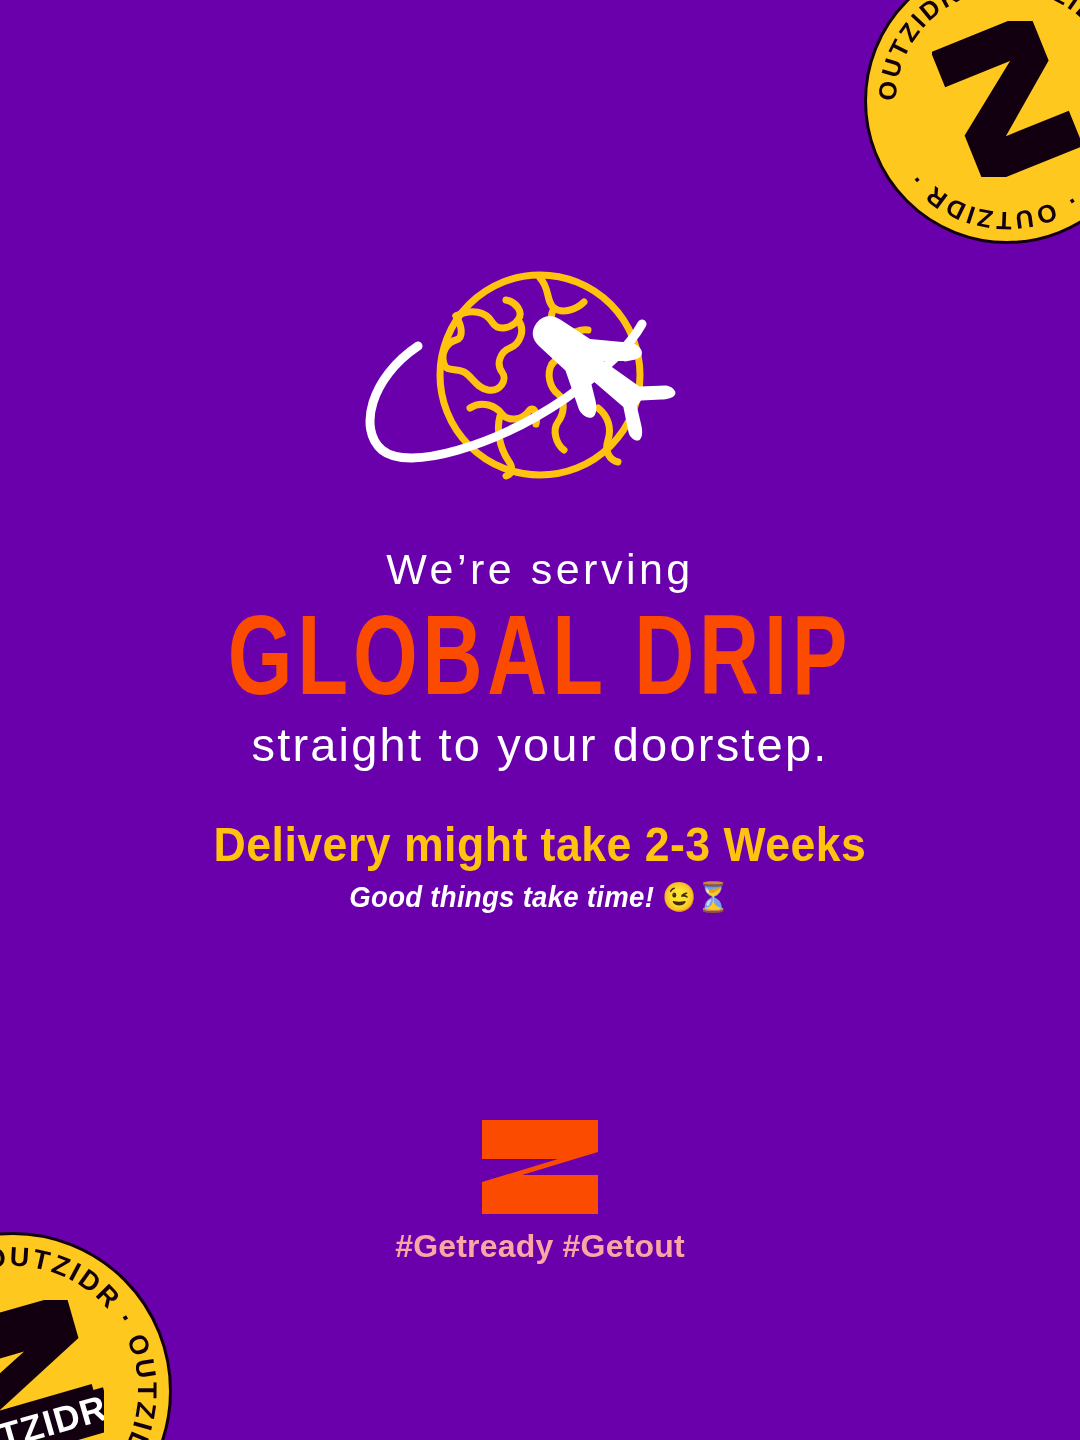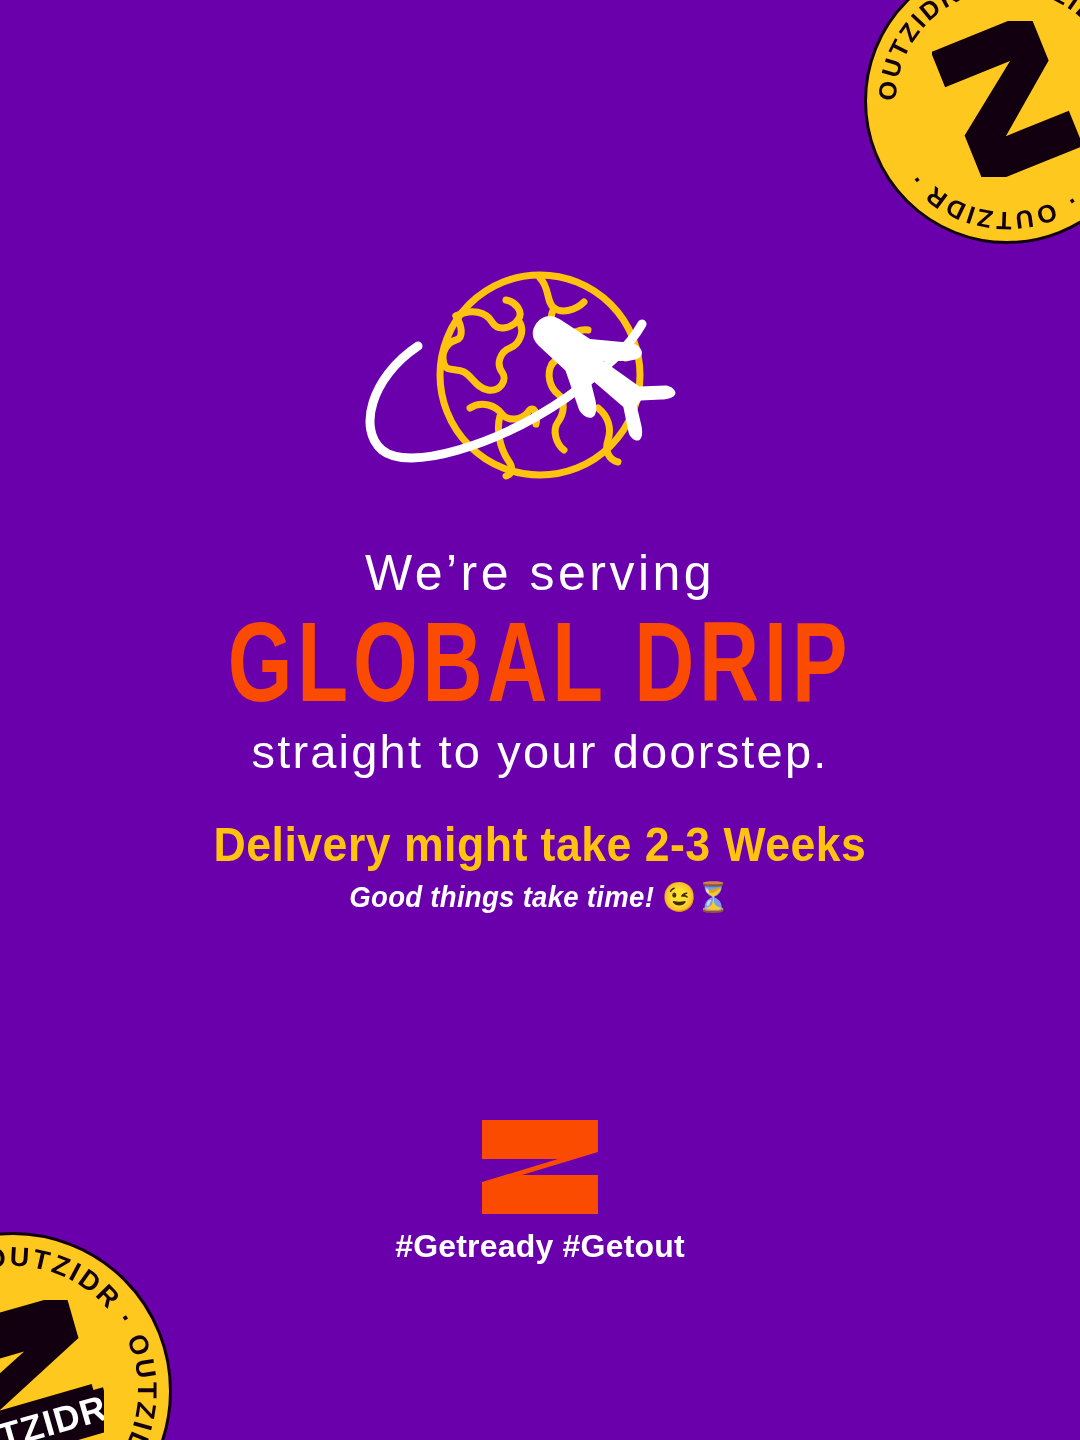--- a/index.html
+++ b/index.html
@@ -76,21 +76,21 @@
 
   
   .copy {
     position: absolute;
     left: 0;
     right: 0;
     top: 548px;
     text-align: center;
   }
   .line-serving {
-    font-size: 50px;
+    font-size: 43px;
     font-weight: 300;
     color: #FFFFFF;
     letter-spacing: 3.5px;
     line-height: 1.0;
     margin: 0;
   }
   .line-headline {
     margin: 12px 0 0 0;
     font-size: 104px;
     font-weight: 700;
@@ -157,21 +157,21 @@
     flex-direction: column;
     align-items: center;
   }
   .footer-mark svg {
     display: block;
   }
   .footer-tag {
     margin-top: 14px;
     font-size: 32px;
     font-weight: 700;
-    color: #ffffff;
+    color: #fca5a5;
     letter-spacing: 0.2px;
     line-height: 1;
   }
 </style>
 </head>
 <body>
 
 <div class="poster">
 
   <div class="badge badge-tr">

